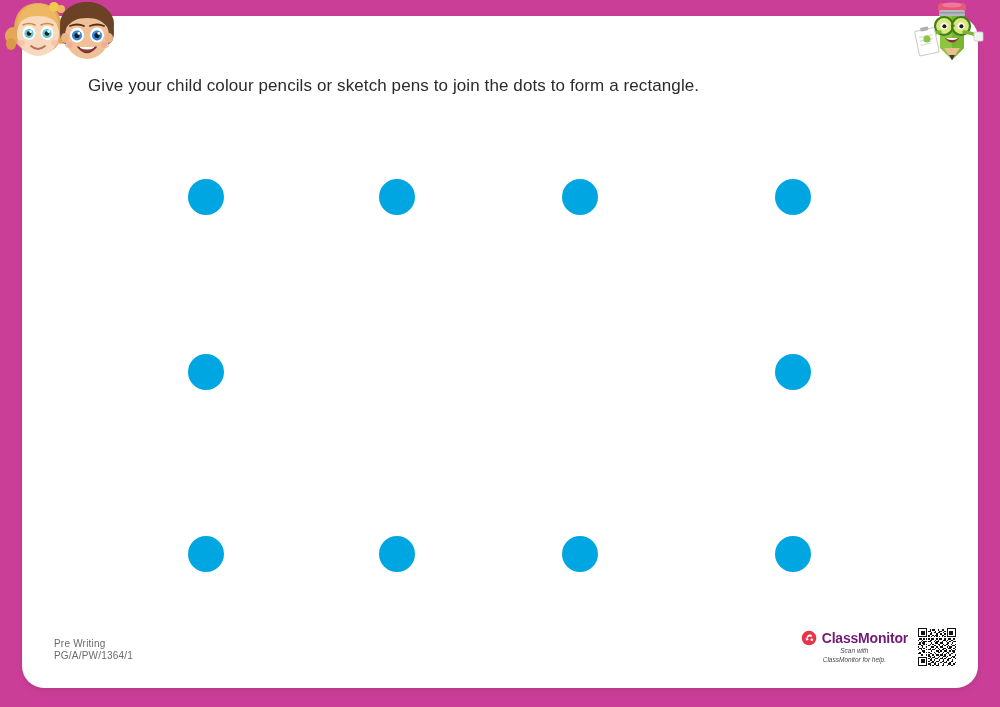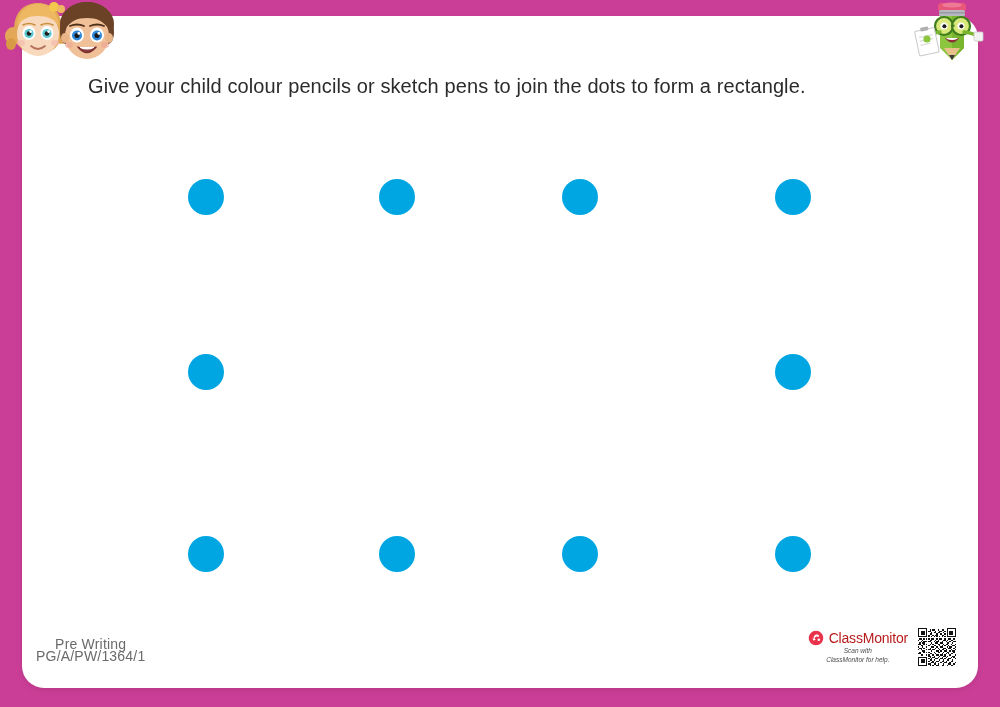--- a/index.html
+++ b/index.html
@@ -36,21 +36,21 @@
     box-shadow: 0 2px 6px rgba(0,0,0,0.10);
     overflow: hidden;
   }
 
   
   #instruction {
     position: absolute;
     left: 66px;
     top: 55px;
     width: 840px;
-    font-size: 20px;
+    font-size: 17px;
     line-height: 30px;
     color: #2b2b2b;
     letter-spacing: 0.1px;
     font-weight: 400;
     white-space: nowrap;
   }
 
   
   #dot-layer {
     position: absolute;
@@ -61,27 +61,26 @@
     width: 36px;
     height: 36px;
     border-radius: 50%;
     background: #00a6e2;
     transform: translate(-50%, -50%);
   }
 
   
   #footer-code {
     position: absolute;
-    left: 14px;
+    left: 32px;
     bottom: 26px;
-    font-size: 14px;
+    font-size: 10px;
     line-height: 12px;
     color: #6b6b6b;
     letter-spacing: 0.2px;
-    text-align: center;
   }
   #footer-code div { white-space: nowrap; }
 
   
   #brand {
     position: absolute;
     right: 22px;
     bottom: 22px;
     display: flex;
     align-items: center;
@@ -97,22 +96,22 @@
     align-items: center;
     gap: 5px;
   }
   #brand-mark {
     width: 16px;
     height: 16px;
     flex: 0 0 16px;
   }
   #brand-name {
     font-size: 14px;
-    font-weight: normal;
-    color: #b91c1c;
+    font-weight: bold;
+    color: #701a75;
     letter-spacing: -0.2px;
     white-space: nowrap;
   }
   .brand-sub {
     font-size: 6.5px;
     font-style: italic;
     color: #4a4a4a;
     line-height: 9px;
     white-space: nowrap;
     text-align: center;

